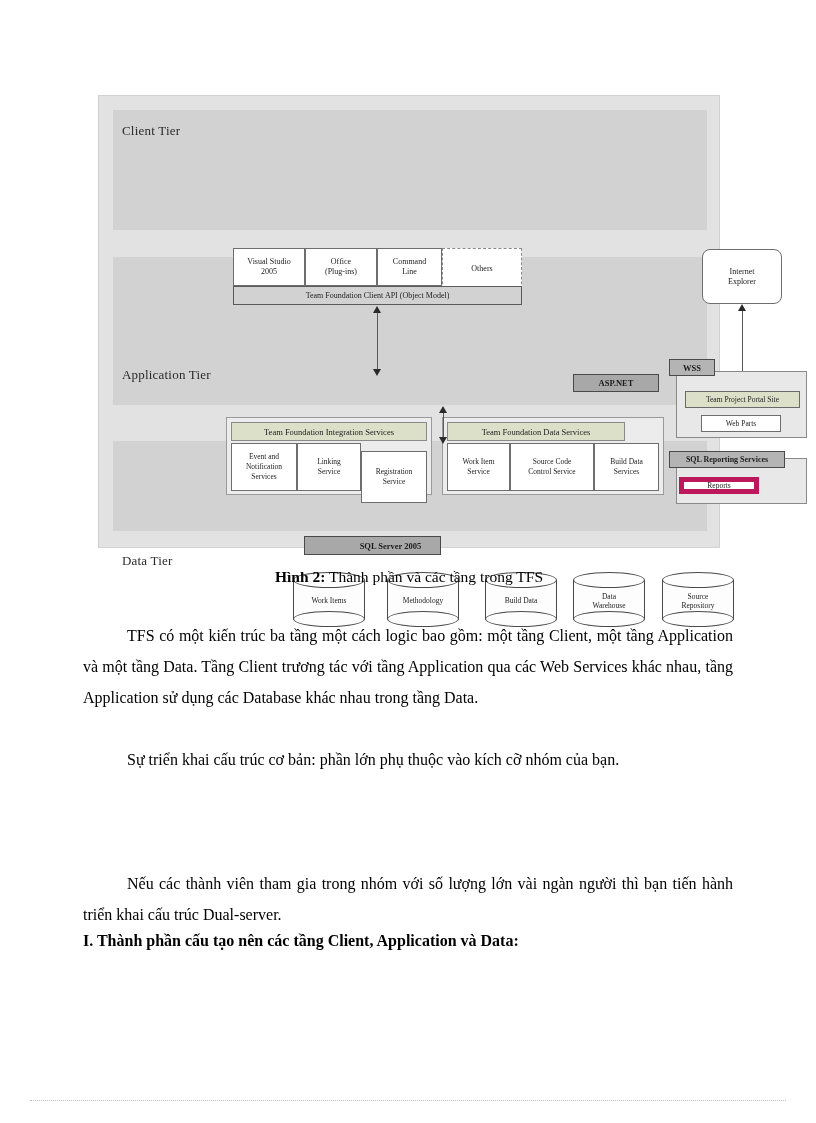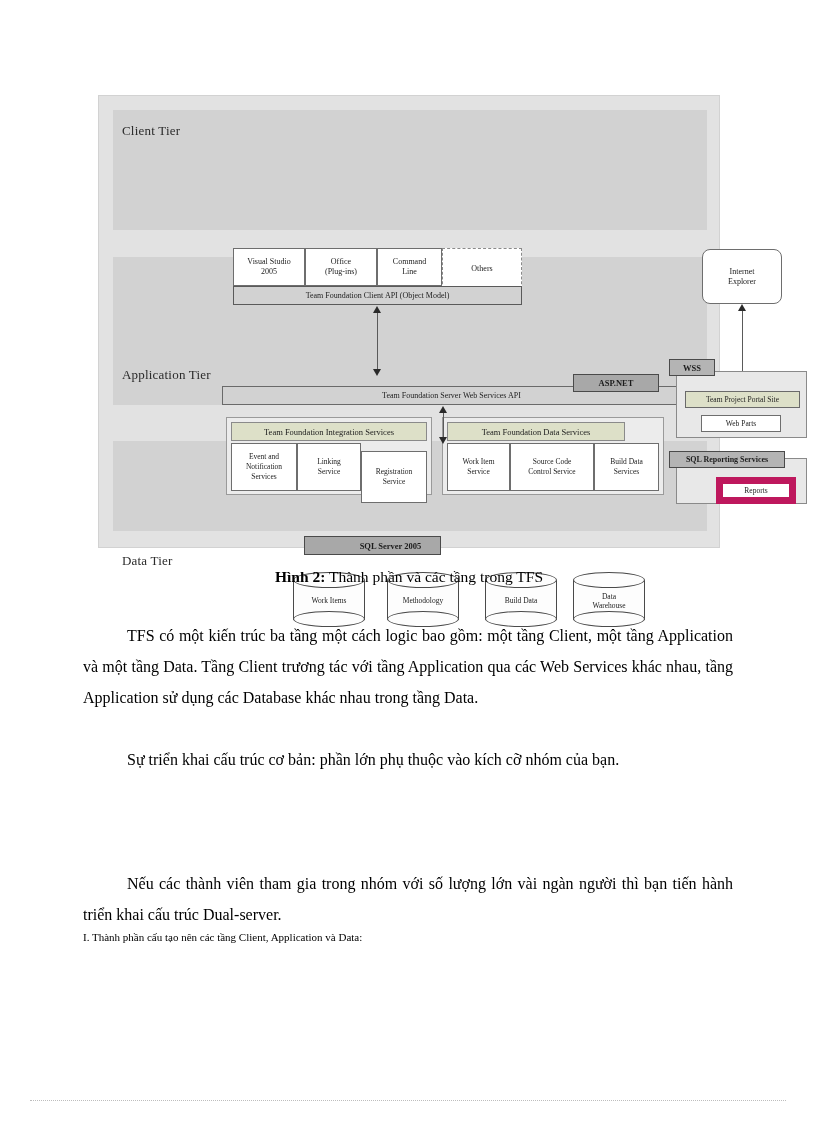--- a/index.html
+++ b/index.html
@@ -139,22 +139,22 @@
     position:absolute;left:603px;top:320px;width:80px;height:17px;
     background:#ffffff;border:1px solid #6e6e6e;box-sizing:border-box;
     display:flex;align-items:center;justify-content:center;font-size:7.5px;color:#222;
   }
   #srs-panel{
     position:absolute;left:578px;top:363px;width:131px;height:46px;
     background:#e8e8e8;border:1px solid #8a8a8a;box-sizing:border-box;
   }
   #srs-tag{left:571px;top:356px;width:116px;height:17px;font-size:8px;}
   #reports{
-    position:absolute;left:618px;top:382px;width:80px;height:27px;
-    background:#ffffff;border:7px solid #be185d;box-sizing:border-box;
+    position:absolute;left:581px;top:382px;width:80px;height:17px;
+    background:#ffffff;border:5px solid #be185d;box-sizing:border-box;
     display:flex;align-items:center;justify-content:center;font-size:7.5px;color:#222;
   }
 
   
   #data-tier{left:14px;top:345px;width:594px;height:90px;}
   #data-title{left:24px;top:458px;}
   #sqlserver{
     position:absolute;left:206px;top:441px;width:137px;height:19px;
     background:#a8a8a8;border:1px solid #4a4a4a;box-sizing:border-box;
     display:flex;align-items:center;justify-content:center;
@@ -204,21 +204,21 @@
   .body-text p{margin:0;}
   .body-text p.ind{text-indent:44px;}
 
   #para1{top:620px;}
   #para2{top:744px;}
   #para3{top:775px;}
   #para4{top:868px;}
 
   .heading{
     position:absolute;left:83px;top:930px;width:660px;
-    font-size:11px;font-weight:normal;line-height:1.4;
+    font-size:16px;font-weight:bold;line-height:1.4;
   }
 
   .footer-rule{
     position:absolute;left:30px;top:1100px;width:756px;height:0;
     border-top:1px dotted #bdbdbd;
   }
 </style>
 </head>
 <body>
 
@@ -251,21 +251,20 @@
     <div class="arrow-line" style="left:279px;top:217px;height:62px;"></div>
     <div class="arrow-head-up" style="left:275px;top:211px;"></div>
     <div class="arrow-head-down" style="left:275px;top:274px;"></div>
 
     <div class="arrow-line" style="left:644px;top:215px;height:68px;"></div>
     <div class="arrow-head-up" style="left:640px;top:209px;"></div>
     <div class="arrow-head-down" style="left:640px;top:278px;"></div>
 
     <div class="tier-title" id="app-title">Application Tier</div>
 
-    <div id="ws-api">Team Foundation Server Web Services API</div>
     <div id="aspnet" class="">ASP.NET</div>
 
     <div class="svc-group" id="int-group"></div>
     <div class="svc-header" id="int-header">Team Foundation Integration Services</div>
     <div class="svc-cell" id="int-c1" style="white-space:pre-line">Event and
 Notification
 Services</div>
     <div class="svc-cell" id="int-c2" style="white-space:pre-line">Linking
 Service</div>
     <div class="svc-cell" id="int-c3" style="white-space:pre-line">Registration
@@ -314,20 +313,27 @@
       <div class="top"></div>
       <div class="lbl" style="white-space:pre-line">Build Data</div>
     </div>
     <div class="cyl" id="cyl4">
       <div class="body"></div>
       <div class="bot"></div>
       <div class="top"></div>
       <div class="lbl" style="white-space:pre-line">Data
 Warehouse</div>
     </div>
+    <div class="cyl" id="cyl5">
+      <div class="body"></div>
+      <div class="bot"></div>
+      <div class="top"></div>
+      <div class="lbl" style="white-space:pre-line">Source
+Repository</div>
+    </div>
   </div>
 
   <div class="caption">
     <b>Hình 2:</b><span> Thành phần và các tầng trong TFS</span>
   </div>
 
   <div class="body-text" id="para1">
     <p class="ind">TFS có một kiến trúc ba tầng một cách logic bao gồm: một tầng Client, một tầng Application và một tầng Data. Tầng Client trương tác với tầng Application qua các Web Services khác nhau, tầng Application sử dụng các Database khác nhau trong tầng Data.</p>
   </div>
   <div class="body-text" id="para2">

